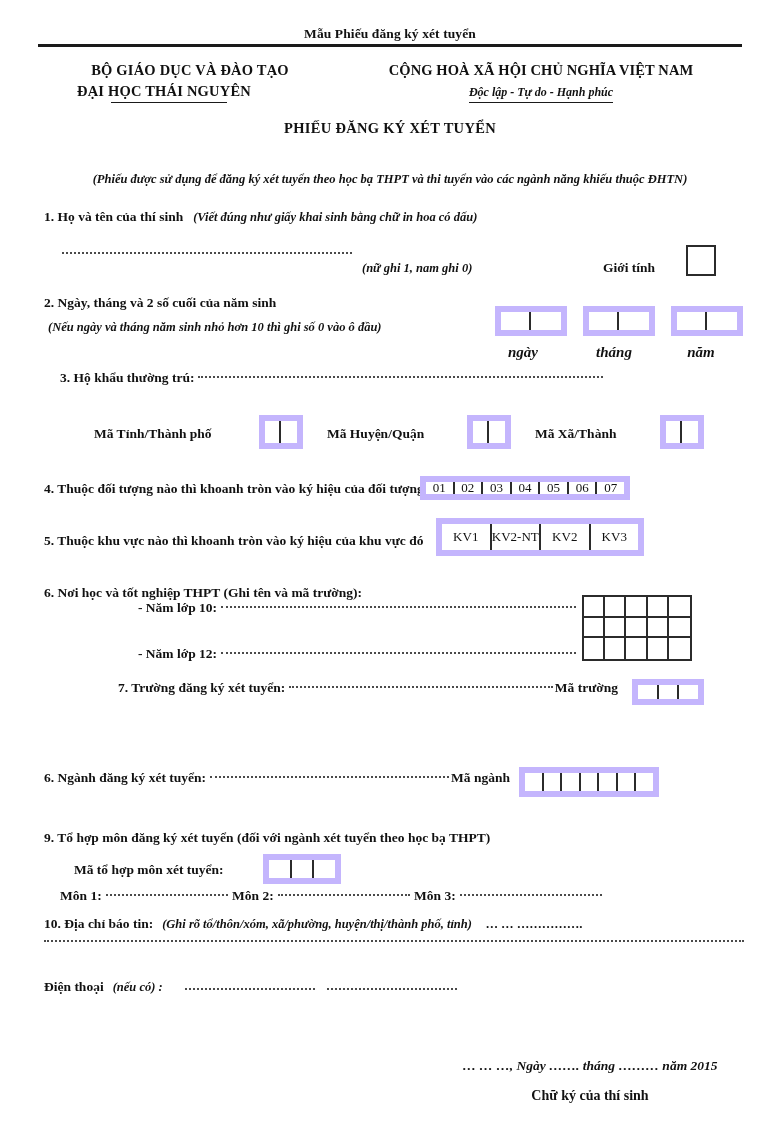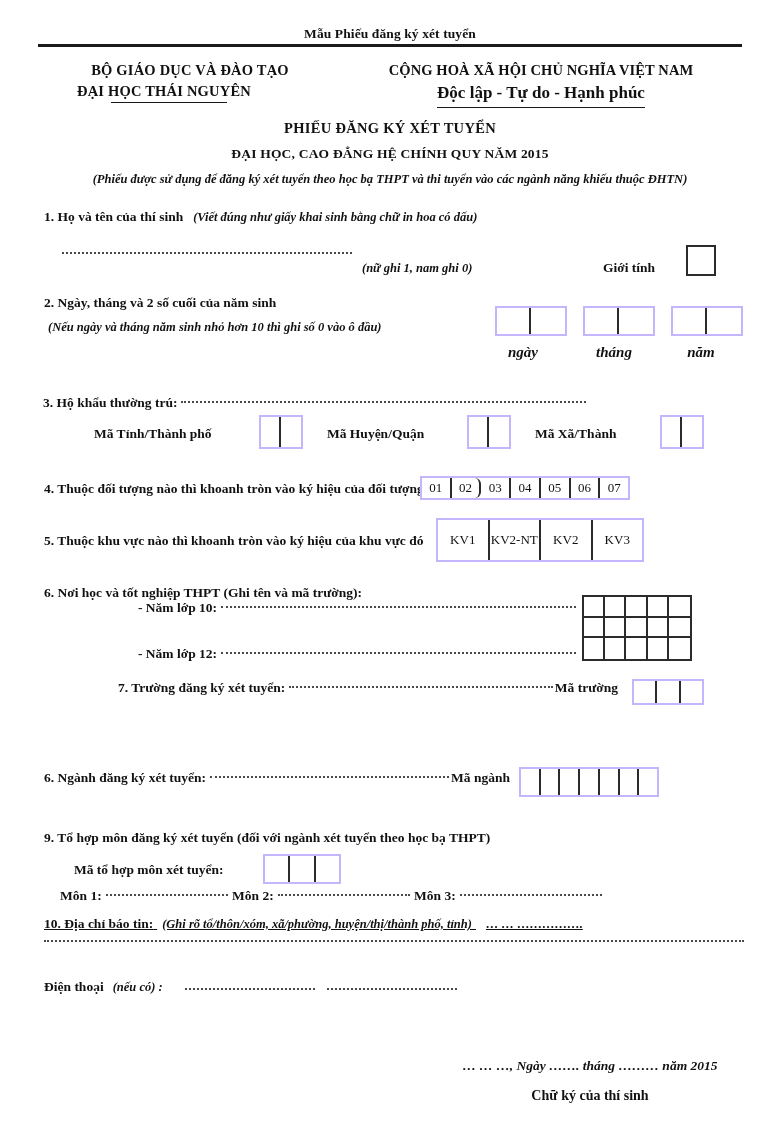--- a/index.html
+++ b/index.html
@@ -78,24 +78,25 @@
   .org-left .line2 .ul {
     position: absolute;
     left: 34px;
     right: 24px;
     bottom: -1px;
     border-bottom: 1.4px solid #1a1a1a;
   }
   .org-right .line1 { font-weight: bold; letter-spacing: .1px; }
   .org-right .line2 {
     font-weight: bold;
-    font-size: 17px;
+    font-size: 12px;
     display: inline-block;
     position: relative;
     padding-bottom: 1px;
+    font-style: italic;
   }
   .org-right .line2 .ul {
     position: absolute;
     left: 0; right: 0;
     bottom: -1px;
     border-bottom: 1.4px solid #1a1a1a;
   }
 
   
   .doc-title {
@@ -145,21 +146,21 @@
   }
   .dots-fixed {
     border-bottom: 2px dotted #4a4a4a;
     height: 0;
     margin: 0 2px 3px 4px;
   }
 
   
   .boxset {
     display: flex;
-    border: 2px solid #c4b5fd;
+    border: 6px solid #c4b5fd;
     background: #fff;
     box-sizing: border-box;
   }
   .boxset > .cell {
     border-right: 2px solid #2b2b2b;
     box-sizing: border-box;
     text-align: center;
     font-size: 13px;
     display: flex;
     align-items: center;
@@ -212,21 +213,20 @@
     <div class="org-right">
       <div class="line1">CỘNG HOÀ XÃ HỘI CHỦ NGHĨA VIỆT NAM</div>
       <div class="line2">
         <span>Độc lập - Tự do - Hạnh phúc</span>
         <span class="ul"></span>
       </div>
     </div>
   </div>
 
   <div class="doc-title">PHIẾU ĐĂNG KÝ XÉT TUYỂN</div>
-  <div class="doc-subtitle">ĐẠI HỌC, CAO ĐẲNG HỆ CHÍNH QUY NĂM 2015</div>
   <div class="doc-note">(Phiếu được sử dụng để đăng ký xét tuyển theo học bạ THPT và thi tuyển vào các ngành năng khiếu thuộc ĐHTN)</div>
 
   <div class="blk" style="left:44px; top:207px; width:700px;">
     <span class="label-bold">1. Họ và tên của thí sinh</span>
     <span class="label-italic" style="margin-left:6px;">(Viết đúng như giấy khai sinh bằng chữ in hoa có dấu)</span>
   </div>
 
   <div class="blk" style="left:62px; top:252px; width:290px;">
     <div class="dots-fixed" style="margin:0;"></div>
   </div>
@@ -261,21 +261,21 @@
   <div class="blk" style="left:478px; top:343px; width:90px; text-align:center;">
     <span class="small-italic">ngày</span>
   </div>
   <div class="blk" style="left:568px; top:343px; width:92px; text-align:center;">
     <span class="small-italic">tháng</span>
   </div>
   <div class="blk" style="left:660px; top:343px; width:82px; text-align:center;">
     <span class="small-italic">năm</span>
   </div>
 
-  <div class="row" style="left:43px; top:370px; width:545px;margin-top:25px;">
+  <div class="row" style="left:60px; top:370px; width:545px;">
     <span class="label-bold nowrap">3. Hộ khẩu thường trú:</span>
     <span class="dots"></span>
   </div>
 
   <div class="blk" style="left:94px; top:424px;">
     <span class="label-bold">Mã Tỉnh/Thành phố</span>
   </div>
   <div class="blk boxset" style="left:259px; top:415px; width:44px; height:34px;">
     <div class="cell" style="width:22px;"></div>
     <div class="cell" style="width:22px;"></div>
@@ -295,32 +295,32 @@
   <div class="blk boxset" style="left:660px; top:415px; width:44px; height:34px;">
     <div class="cell" style="width:22px;"></div>
     <div class="cell" style="width:22px;"></div>
   </div>
 
   <div class="blk" style="left:44px; top:479px;">
     <span class="label-bold">4. Thuộc đối tượng nào thì khoanh tròn vào ký hiệu của đối tượng đó</span>
   </div>
   <div class="blk boxset" id="item4-boxes" style="left:420px; top:476px; width:210px; height:24px;">
       <div class="cell" style="flex: 1 1 0%;">01</div>
-      <div class="cell" style="flex: 1 1 0%; border-radius: 6px;">02</div>
+      <div class="cell" style="flex: 1 1 0%;">02</div>
       <div class="cell" style="flex: 1 1 0%;">03</div>
       <div class="cell" style="flex: 1 1 0%;">04</div>
       <div class="cell" style="flex: 1 1 0%;">05</div>
       <div class="cell" style="flex: 1 1 0%;">06</div>
       <div class="cell" style="flex: 1 1 0%;">07</div>
     </div>
 
   <div class="blk" style="left:44px; top:531px;">
     <span class="label-bold">5. Thuộc khu vực nào thì khoanh tròn vào ký hiệu của khu vực đó</span>
   </div>
-  <div class="blk boxset" id="item5-boxes" style="left:436px; top:518px; width:208px; height:44px;">
+  <div class="blk boxset" id="item5-boxes" style="left:436px; top:518px; width:208px; height:38px;">
       <div class="cell" style="flex: 1 1 0%;">KV1</div>
       <div class="cell" style="flex: 1 1 0%;">KV2-NT</div>
       <div class="cell" style="flex: 1 1 0%;">KV2</div>
       <div class="cell" style="flex: 1 1 0%; border-radius: 15px;">KV3</div>
     </div>
 
   <div class="blk" style="left:44px; top:583px;">
     <span class="label-bold">6. Nơi học và tốt nghiệp THPT (Ghi tên và mã trường):</span>
   </div>
 
@@ -395,21 +395,21 @@
   </div>
   <div class="row" style="left:232px; top:888px; width:180px;">
     <span class="label-bold nowrap">Môn 2:</span>
     <span class="dots"></span>
   </div>
   <div class="row" style="left:414px; top:888px; width:190px;">
     <span class="label-bold nowrap">Môn 3:</span>
     <span class="dots"></span>
   </div>
 
-  <div class="blk" style="left:44px; top:914px;text-decoration:underline;">
+  <div class="blk" style="left:44px; top:914px;">
     <span class="label-bold">10. Địa chỉ báo tin:</span>
     <span class="label-italic" style="margin-left:5px;">(Ghi rõ tổ/thôn/xóm, xã/phường, huyện/thị/thành phố, tỉnh)</span>
     <span class="label-italic" style="margin-left:10px;">… … …………….</span>
   </div>
   <div class="blk" style="left:44px; top:940px; width:700px;">
     <div class="dots-fixed" style="margin:0;"></div>
   </div>
 
   <div class="blk" style="left:44px; top:977px;">
     <span class="label-bold">Điện thoại</span>

